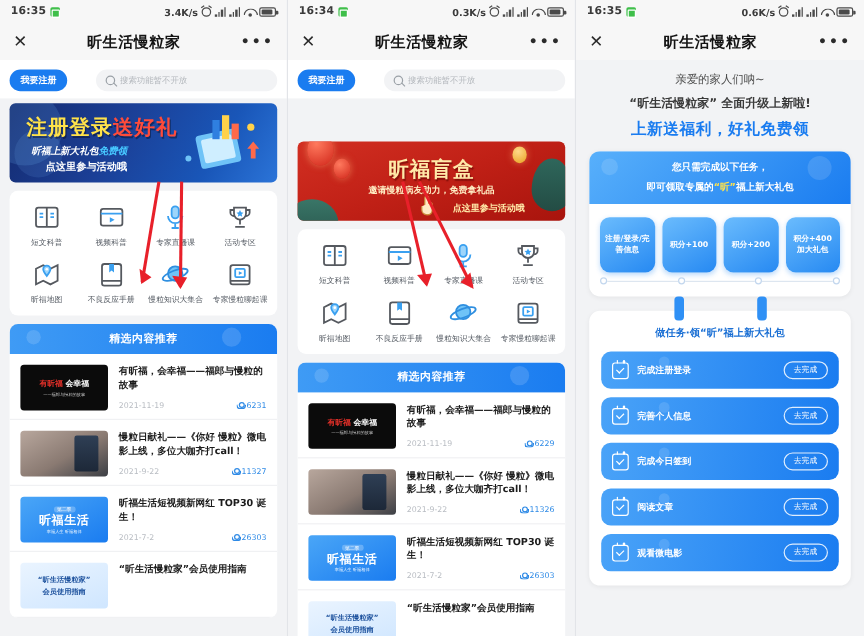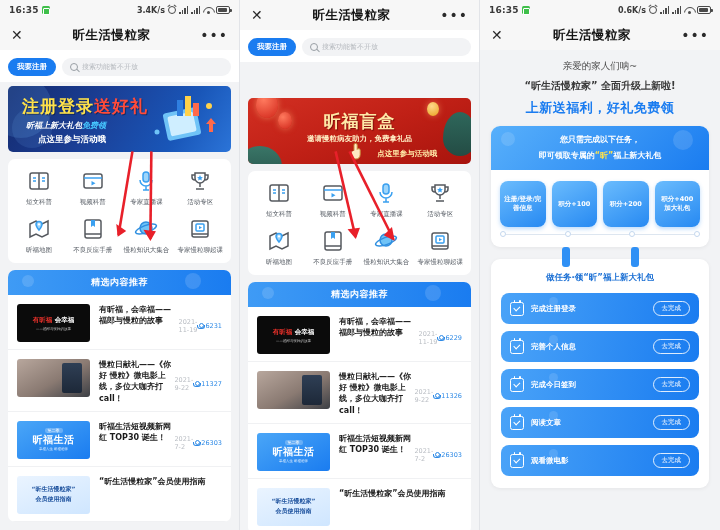--- a/index.html
+++ b/index.html
@@ -49,21 +49,21 @@
   .titlebar { height: 30px; background: #f7f7f7; display:flex; align-items:center;
               justify-content:space-between; padding: 0 11px; }
   .tb-close { font-size: 14px; color: #2b2b2b; line-height:1; cursor:pointer; }
   .tb-title { font-size: 12.5px; color: #141414; font-weight: bold; letter-spacing:.5px; }
   .tb-dots { font-size: 14px; color: #2b2b2b; letter-spacing:1px; line-height:1; }
 
   
   .appbody { background: #f2f3f5; height: 480px; position: relative; }
 
   
-  .searchrow { display:flex; align-items:center; gap:6px; padding: 8px 8px 6px; background:#fff; }
+  .searchrow { display:flex; align-items:center; gap:24px; padding: 8px 8px 6px; background:#fff; }
   .reg-btn { background:#1a7cf0; color:#fff; font-size:7.5px; padding: 4px 9px;
              border-radius: 9px; white-space:nowrap; font-weight:bold; cursor:pointer; }
   .searchbox { flex:1; background:#f2f3f5; border-radius:10px; height:18px;
                display:flex; align-items:center; gap:4px; padding: 0 8px; }
   .search-ic { width:8px;height:8px;border:1.2px solid #9aa0a6;border-radius:50%;
                position:relative; flex:none; }
   .search-ic::after{content:"";position:absolute;right:-3px;bottom:-1.5px;width:4px;height:1.2px;
                background:#9aa0a6;transform:rotate(45deg);}
   .search-ph { font-size:7px; color:#b4b8bd; }
 
@@ -118,21 +118,21 @@
   .th-photo::after { content:""; position:absolute; right:8px; top:4px; width:20px; height:30px;
                      background:linear-gradient(#2f3f55,#1d2838); border-radius:2px; }
   .th-blue { background:linear-gradient(150deg,#4aa6f7,#1a7cf0); flex-direction:column; }
   .th-blue .s1 { font-size:4px; color:#fff; background:rgba(255,255,255,.25);
                  padding:0 3px; border-radius:2px; }
   .th-blue .s2 { font-size:10px; color:#fff; font-weight:bold; letter-spacing:.5px; }
   .th-blue .s3 { font-size:3.5px; color:#eaf4ff; }
   .th-white { background:linear-gradient(160deg,#eaf4ff,#cfe6ff); flex-direction:column; gap:1px; }
   .th-white .w1 { font-size:6px; color:#1a4f9c; font-weight:bold; }
   .th-white .w2 { font-size:6px; color:#1a4f9c; font-weight:bold; }
-  .rec-body { flex:1; display:flex; flex-direction:row; justify-content:space-between; min-width:0; }
+  .rec-body { flex:1; display:flex; flex-direction:column; justify-content:space-between; min-width:0; }
   .rec-title { font-size:8px; color:#1b1b1b; font-weight:bold; line-height:1.4; }
   .rec-meta { display:flex; align-items:center; justify-content:space-between; margin-top:6px; }
   .rec-date { font-size:6.5px; color:#b9bdc3; }
   .rec-views { display:flex; align-items:center; gap:2px; font-size:6.5px; color:#2e8ae6; }
   .eye { width:6px;height:6px;position:relative; }
   .eye::before{content:"";position:absolute;left:1.5px;top:0;width:3px;height:3px;
        border:1px solid #2e8ae6;border-radius:50%;}
   .eye::after{content:"";position:absolute;left:0;bottom:0;width:6px;height:3px;
        border:1px solid #2e8ae6;border-top:none;border-radius:0 0 3px 3px;}
 
@@ -404,20 +404,46 @@
 
     <svg class="arrow-layer" viewBox="0 0 240 530">
       <path d="M133 152 L119 236" stroke="#e8202a" stroke-width="2.6" fill="none"></path>
       <path d="M119 236 l-1 -9 l7 5 z" fill="#e8202a" stroke="#e8202a" stroke-width="2"></path>
       <path d="M152 152 L151 240" stroke="#e8202a" stroke-width="2.6" fill="none"></path>
       <path d="M151 240 l-5 -8 l9 1 z" fill="#e8202a" stroke="#e8202a" stroke-width="2"></path>
     </svg>
   </div>
 
   <div class="panel">
+    <div class="statusbar">
+      <div class="sb-left">
+        <span class="sb-time">16:34</span>
+        <span class="sb-greenicon"></span>
+      </div>
+      <div class="sb-right">
+        <span class="sb-net">0.3K/s</span>
+        <span class="ic ic-alarm"></span>
+        <span class="ic ic-sig">
+            <i></i>
+            <i></i>
+            <i></i>
+            <i></i>
+          </span>
+        <span class="ic ic-sig">
+            <i></i>
+            <i></i>
+            <i></i>
+            <i></i>
+          </span>
+        <span class="ic ic-wifi"></span>
+        <span class="ic ic-batt">
+            <i></i>
+          </span>
+      </div>
+    </div>
     <div class="titlebar">
       <span class="tb-close">✕</span>
       <span class="tb-title">昕生活慢粒家</span>
       <span class="tb-dots">•••</span>
     </div>
 
     <div class="appbody">
       <div class="searchrow">
         <div class="reg-btn">我要注册</div>
         <div class="searchbox">

